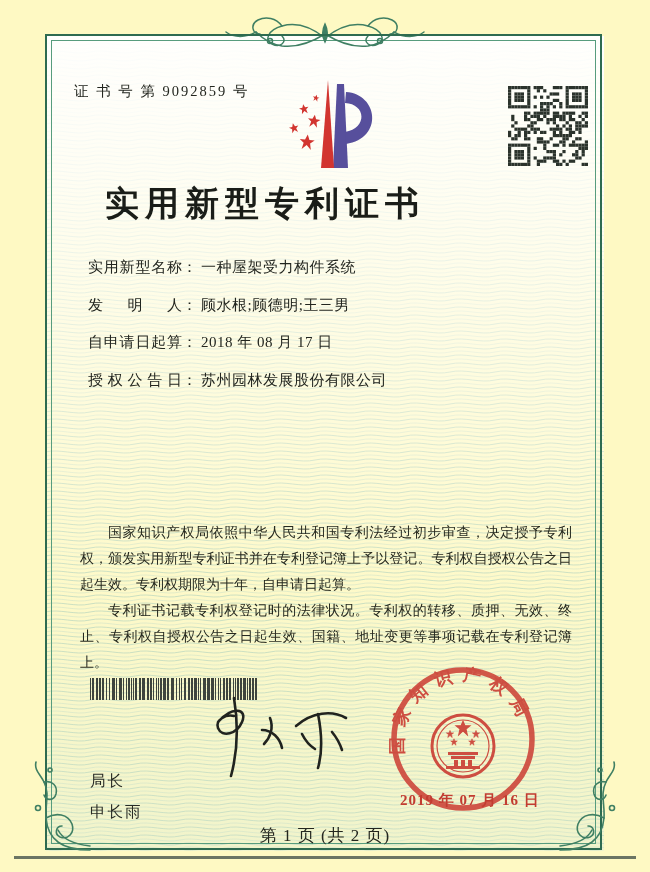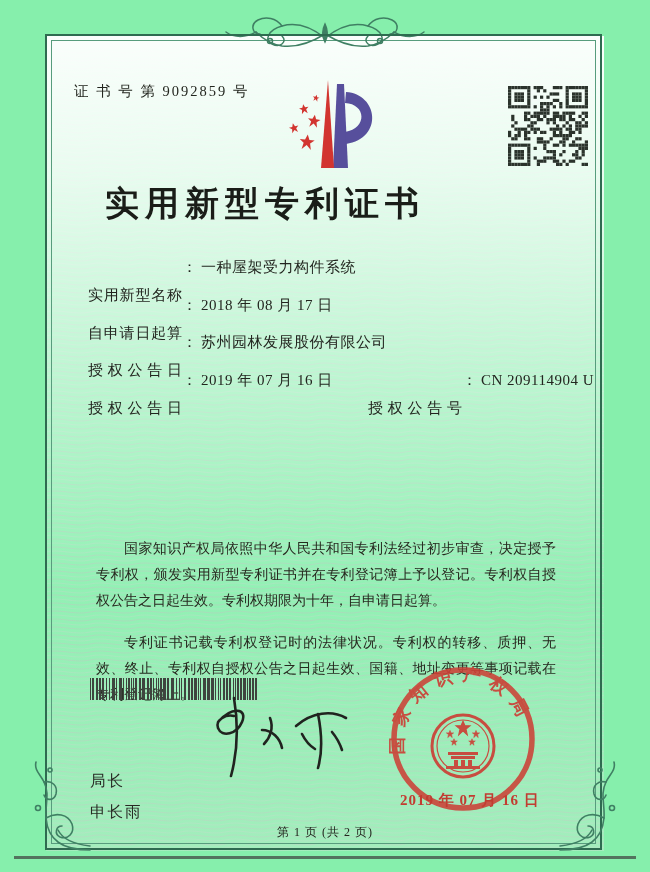--- a/index.html
+++ b/index.html
@@ -1,18 +1,18 @@
 <!DOCTYPE html>
 <html><head>
 <meta charset="utf-8">
 <style>
   html,body{margin:0;padding:0;background:#ffffff;}
   .sheet{
     position:relative;width:650px;height:872px;overflow:hidden;
-    background:#86efac;
+    background:#fef9c3;
     font-family:"Liberation Serif","DejaVu Serif",serif;
     color:#1d211d;
   }
   .layer{position:absolute;left:0;top:0;}
   
   .fade{
     position:absolute;left:46px;top:36px;width:558px;height:815px;
     background:linear-gradient(180deg,
       rgba(255,255,255,0.96) 0%,
       rgba(255,255,255,0.82) 16%,
@@ -39,49 +39,49 @@
     font-size:14.5px;letter-spacing:2px;color:#23261f;
   }
   .title{
     position:absolute;left:0;top:181px;width:530px;text-align:center;
     font-size:34px;font-weight:bold;letter-spacing:6px;color:#1a1d18;
   }
   .rows{position:absolute;left:88px;top:258px;width:475px;font-size:15px;color:#22251f;}
   .row{position:relative;height:37.5px;white-space:nowrap;}
   .lbl{
     display:inline-block;width:94px;vertical-align:top;
-    text-align:justify;text-align-last:justify;margin-top:28px;
+    text-align:justify;text-align-last:justify;
   }
   .colon{display:inline-block;margin-right:4px;}
   .val{letter-spacing:.5px;}
   .grant-right{position:absolute;left:280px;top:0;}
   .paras{
     position:absolute;left:80px;top:520px;width:492px;
     font-size:14px;line-height:26px;text-align:justify;color:#26291f;
     font-style:normal;
   }
-  .paras p{margin:16px;text-indent:2em;}
+  .paras p{margin:0;text-indent:2em;}
   .barcode{
     position:absolute;left:90px;top:678px;width:170px;height:22px;
     font-size:0;line-height:0;white-space:nowrap;overflow:hidden;
   }
   .barcode i{display:inline-block;height:22px;background:#3e443e;}
   .signoff{
     position:absolute;left:90px;top:765px;font-size:15.5px;
     letter-spacing:2px;line-height:31px;color:#272a24;
   }
   .signature{position:absolute;left:196px;top:688px;}
   .seal{position:absolute;left:388px;top:664px;width:150px;height:150px;opacity:.92;}
   .seal-date{
     position:absolute;left:400px;top:791px;width:170px;
     font-size:15px;letter-spacing:1px;color:#c23c31;font-weight:bold;
   }
   .footer{
     position:absolute;left:0;top:824px;width:650px;text-align:center;
-    font-size:12px;color:#23261f;letter-spacing:1px;
+    font-size:17px;color:#23261f;letter-spacing:1px;
   }
   .flourish{position:absolute;left:218px;top:8px;}
   .corner{position:absolute;}
   .corner.bl{left:26px;top:760px;}
   .corner.br{left:558px;top:760px;transform:scaleX(-1);}
 </style>
 </head>
 <body>
 
 <div class="sheet">
@@ -457,30 +457,27 @@
       <rect x="76.80" y="76.80" width="3.20" height="3.20" fill="#2b332c"></rect>
     </svg>
 
   <div class="title">实用新型专利证书</div>
 
   <div class="rows">
     <div class="row">
       <span class="lbl">实用新型名称</span><span class="colon">：</span><span class="val">一种屋架受力构件系统</span>
     </div>
     <div class="row">
+      <span class="lbl">发明人</span><span class="colon">：</span><span class="val">顾水根;顾德明;王三男</span>
+    </div>
+    <div class="row">
       <span class="lbl">自申请日起算</span><span class="colon">：</span><span class="val">2018 年 08 月 17 日</span>
     </div>
     <div class="row">
       <span class="lbl">授权公告日</span><span class="colon">：</span><span class="val">苏州园林发展股份有限公司</span>
-    </div>
-    <div class="row">
-      <span class="lbl">授权公告日</span><span class="colon">：</span><span class="val">2019 年 07 月 16 日</span>
-      <span class="grant-right">
-        <span class="lbl">授权公告号</span><span class="colon">：</span><span class="val">CN 209114904 U</span>
-      </span>
     </div>
   </div>
 
   <div class="paras">
     <p>国家知识产权局依照中华人民共和国专利法经过初步审查，决定授予专利权，颁发实用新型专利证书并在专利登记簿上予以登记。专利权自授权公告之日起生效。专利权期限为十年，自申请日起算。</p>
     <p>专利证书记载专利权登记时的法律状况。专利权的转移、质押、无效、终止、专利权自授权公告之日起生效、国籍、地址变更等事项记载在专利登记簿上。</p>
   </div>
 
   <div class="barcode" id="barcode"><i style="width:1px;margin-right:1px"></i><i style="width:2px;margin-right:2px"></i><i style="width:2px;margin-right:1px"></i><i style="width:2px;margin-right:1px"></i><i style="width:2px;margin-right:2px"></i><i style="width:1px;margin-right:2px"></i><i style="width:1px;margin-right:2px"></i><i style="width:3px;margin-right:1px"></i><i style="width:1px;margin-right:2px"></i><i style="width:3px;margin-right:1px"></i><i style="width:1px;margin-right:2px"></i><i style="width:1px;margin-right:1px"></i><i style="width:2px;margin-right:1px"></i><i style="width:1px;margin-right:1px"></i><i style="width:1px;margin-right:1px"></i><i style="width:2px;margin-right:2px"></i><i style="width:2px;margin-right:1px"></i><i style="width:3px;margin-right:2px"></i><i style="width:2px;margin-right:1px"></i><i style="width:2px;margin-right:1px"></i><i style="width:1px;margin-right:2px"></i><i style="width:1px;margin-right:1px"></i><i style="width:1px;margin-right:1px"></i><i style="width:2px;margin-right:1px"></i><i style="width:3px;margin-right:1px"></i><i style="width:2px;margin-right:2px"></i><i style="width:3px;margin-right:2px"></i><i style="width:1px;margin-right:2px"></i><i style="width:1px;margin-right:1px"></i><i style="width:1px;margin-right:2px"></i><i style="width:2px;margin-right:2px"></i><i style="width:2px;margin-right:1px"></i><i style="width:2px;margin-right:1px"></i><i style="width:3px;margin-right:1px"></i><i style="width:1px;margin-right:1px"></i><i style="width:1px;margin-right:2px"></i><i style="width:3px;margin-right:1px"></i><i style="width:3px;margin-right:1px"></i><i style="width:3px;margin-right:1px"></i><i style="width:1px;margin-right:2px"></i><i style="width:1px;margin-right:1px"></i><i style="width:1px;margin-right:2px"></i><i style="width:2px;margin-right:1px"></i><i style="width:2px;margin-right:1px"></i><i style="width:2px;margin-right:2px"></i><i style="width:1px;margin-right:1px"></i><i style="width:1px;margin-right:1px"></i><i style="width:2px;margin-right:1px"></i><i style="width:2px;margin-right:1px"></i><i style="width:3px;margin-right:1px"></i><i style="width:1px;margin-right:1px"></i><i style="width:2px;margin-right:1px"></i><i style="width:2px;margin-right:1px"></i><i style="width:2px;margin-right:1px"></i></div>
 

